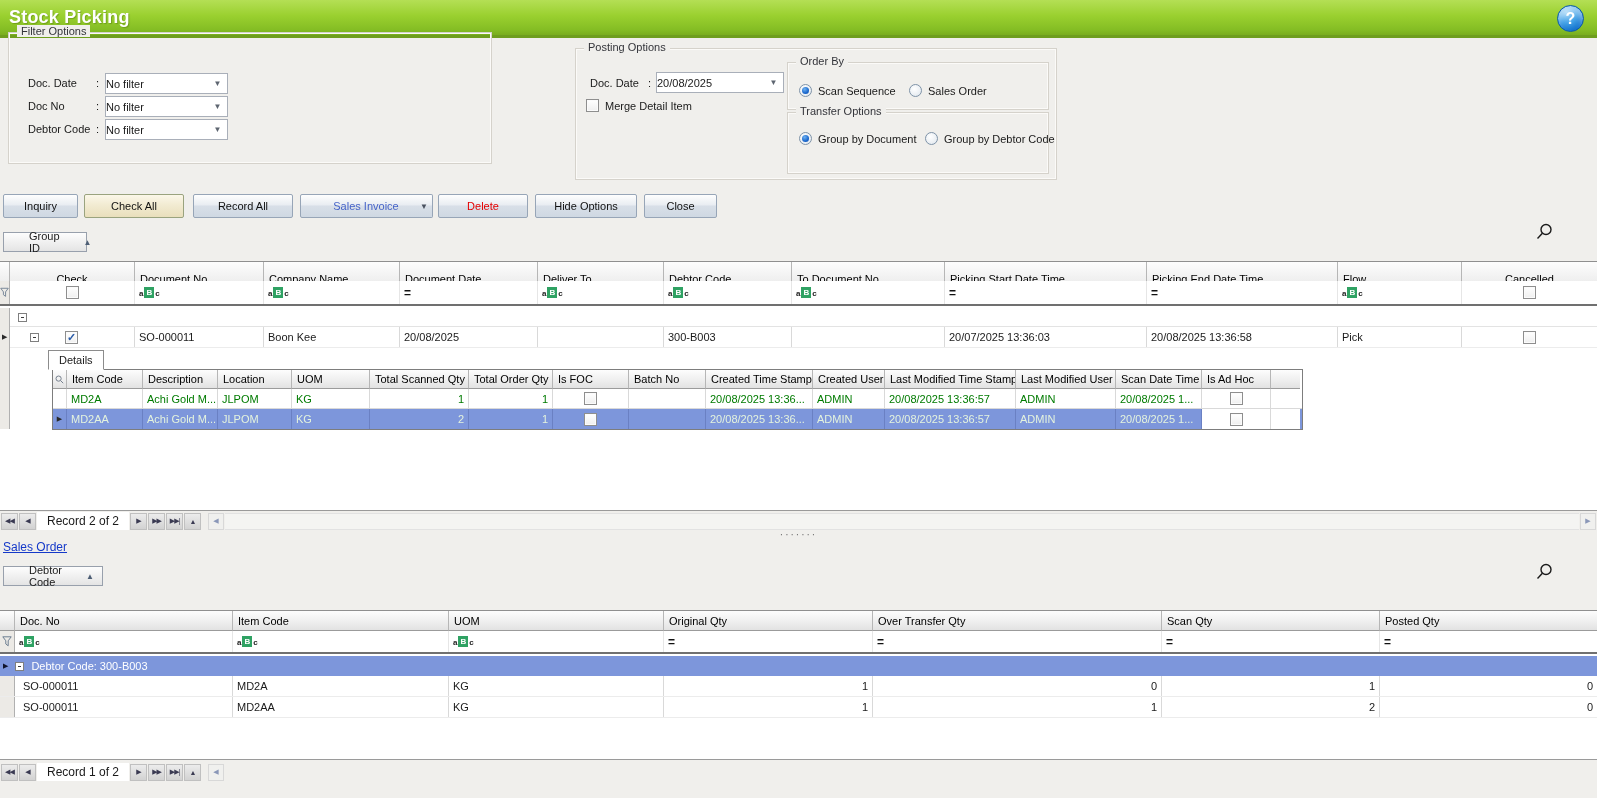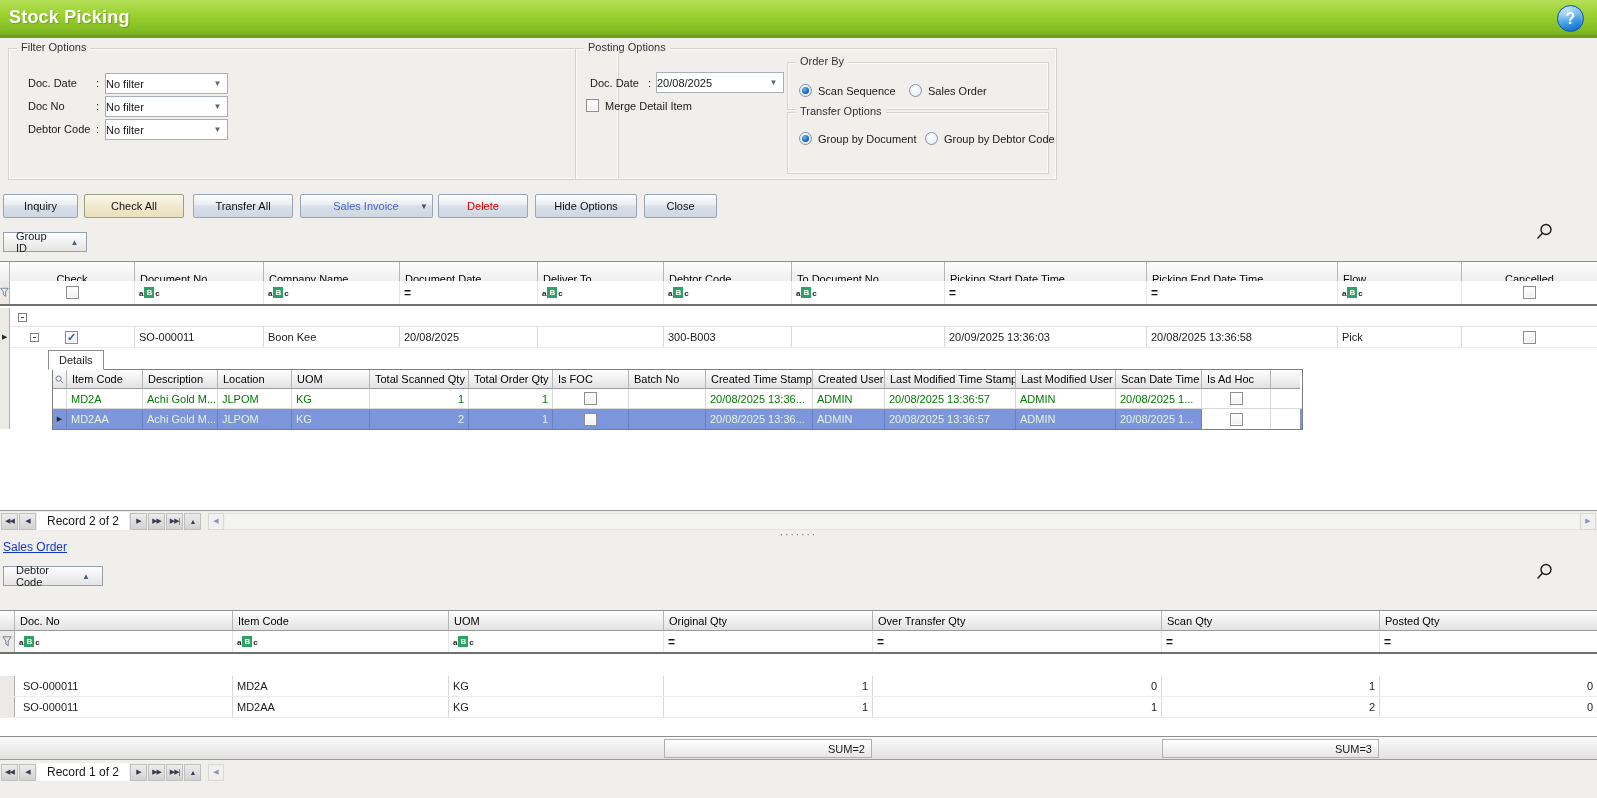--- a/index.html
+++ b/index.html
@@ -67,21 +67,21 @@
   .btn.red-text { color:#e50000; }
   .split-arrow {
     position:absolute; top:194px; height:24px; width:17px; border:1px solid #97a5b7; border-left:none;
     border-radius:0 2px 2px 0; background:linear-gradient(#fefefe,#e9edf2 45%,#d8dfe8 50%,#cfd8e2 100%);
     display:flex; align-items:center; justify-content:center; font-size:8px; color:#4a5260;
   }
   
   .chip {
     position:absolute; height:20px; border:1px solid #98a0ac;
     background:linear-gradient(#fdfdfd,#e4e4e4); display:flex; align-items:center;
-    padding:0 12px; gap:24px; font-size:11px;
+    padding:0 25px; gap:24px; font-size:11px;
   }
   .chip .tri { font-size:8px; color:#4d5e75; }
   
   .mag { position:absolute; }
   
   .grid { position:absolute; background:#fff; border-top:1px solid #8f8f8f; border-bottom:1px solid #9a9a9a; }
   .grow { display:flex; position:absolute; left:0; width:100%; }
   .cell {
     border-right:1px solid #d9d9d9; padding:2px 4px; overflow:hidden; white-space:nowrap;
     flex:0 0 auto; display:flex; align-items:center;
@@ -147,21 +147,21 @@
   .bluerow { background:#7d96db; color:#fff; }
 </style>
 </head>
 <body>
 
 <div class="titlebar">
   <div class="title">Stock Picking</div>
   <div class="help-btn">?</div>
 </div>
 
-<div class="gbox" style="left:8px;top:48px;width:611px;height:132px;">
+<div class="gbox" style="left:8px;top:32px;width:484px;height:132px;">
   <div class="legend">Filter Options</div>
 </div>
 <div class="fieldlabel" style="left:28px;top:77px;">Doc. Date</div>
 <div class="fieldlabel" style="left:96px;top:77px;">:</div>
 <div class="combo" style="left:105px;top:73px;width:123px;">
   <span>No filter</span>
   <span class="arrow">▼</span>
 </div>
 <div class="fieldlabel" style="left:28px;top:100px;">Doc No</div>
 <div class="fieldlabel" style="left:96px;top:100px;">:</div>
@@ -209,21 +209,21 @@
   <span class="radio selected"></span>
   <span>Group by Document</span>
 </div>
 <div class="optrow" style="left:925px;top:132px;">
   <span class="radio"></span>
   <span>Group by Debtor Code</span>
 </div>
 
 <div class="btn" style="left:3px;width:75px;">Inquiry</div>
 <div class="btn focused" style="left:84px;width:100px;">Check All</div>
-<div class="btn" style="left:193px;width:100px;">Transfer All</div>
+<div class="btn" style="left:193px;width:100px;">Record All</div>
 <div class="btn blue-text" style="left:300px;width:132px;">Sales Invoice</div>
 <div class="split-arrow" style="left:416px;">▼</div>
 <div class="btn red-text" style="left:438px;width:90px;">Delete</div>
 <div class="btn" style="left:535px;width:102px;">Hide Options</div>
 <div class="btn" style="left:644px;width:73px;">Close</div>
 
 <div class="chip" style="left:3px;top:232px;width:84px;">
   <span>Group ID</span>
   <span class="tri">▲</span>
 </div>
@@ -325,21 +325,21 @@
     <div class="cell" style="width:125px;">
       <span class="exp" style="margin-left:16px;"></span>
       <span class="checkbox checked" style="margin-left:26px;"></span>
     </div>
     <div class="cell" style="width:129px;">SO-000011</div>
     <div class="cell" style="width:136px;">Boon Kee</div>
     <div class="cell" style="width:138px;">20/08/2025</div>
     <div class="cell" style="width:126px;"></div>
     <div class="cell" style="width:128px;">300-B003</div>
     <div class="cell" style="width:153px;"></div>
-    <div class="cell" style="width:202px;">20/09/2025 13:36:03</div>
+    <div class="cell" style="width:202px;">20/07/2025 13:36:03</div>
     <div class="cell" style="width:191px;">20/08/2025 13:36:58</div>
     <div class="cell" style="width:124px;">Pick</div>
     <div class="cell" style="width:135px;border-right:none;justify-content:center;">
       <span class="checkbox"></span>
     </div>
   </div>
 
   <div class="dtab" style="left:48px;top:88px;">
     <span>Details</span>
   </div>
@@ -492,20 +492,25 @@
         <span class="eq">=</span>
       </div>
     <div class="fcell" style="width:218px;">
         <span class="eq">=</span>
       </div>
     <div class="fcell" style="width:217px;border-right:none;">
         <span class="eq">=</span>
       </div>
   </div>
 
+  <div class="grow bluerow" style="top:45px;height:20px;align-items:center;">
+    <span class="arrow-ind" style="margin-left:3px;color:#10142a;">▶</span>
+    <span class="exp" style="margin-left:7px;"></span>
+    <span style="margin-left:7px;color:#fff;">Debtor Code: 300-B003</span>
+  </div>
 
   <div class="grow" style="top:65px;height:21px;border-bottom:1px solid #ececec;">
     <div class="cell ind" style="width:15px;padding:0;"></div>
     <div class="cell" style="width:218px;padding-left:8px;">SO-000011</div>
     <div class="cell" style="width:216px;">MD2A</div>
     <div class="cell" style="width:215px;">KG</div>
     <div class="cell num" style="width:209px;">1</div>
     <div class="cell num" style="width:289px;">0</div>
     <div class="cell num" style="width:218px;">1</div>
     <div class="cell num" style="width:217px;border-right:none;">0</div>
@@ -515,24 +520,20 @@
     <div class="cell ind" style="width:15px;padding:0;"></div>
     <div class="cell" style="width:218px;padding-left:8px;">SO-000011</div>
     <div class="cell" style="width:216px;">MD2AA</div>
     <div class="cell" style="width:215px;">KG</div>
     <div class="cell num" style="width:209px;">1</div>
     <div class="cell num" style="width:289px;">1</div>
     <div class="cell num" style="width:218px;">2</div>
     <div class="cell num" style="width:217px;border-right:none;">0</div>
   </div>
 
-  <div class="gfooter">
-    <div class="sumbox" style="left:664px;width:208px;">SUM=2</div>
-    <div class="sumbox" style="left:1162px;width:217px;">SUM=3</div>
-  </div>
 </div>
 
 <div class="nav" style="left:1px;top:763px;width:600px;">
   <div class="navbtn">◀◀</div>
   <div class="navbtn">◀</div>
   <div class="navlabel">Record 1 of 2</div>
   <div class="navbtn">▶</div>
   <div class="navbtn">▶▶</div>
   <div class="navbtn">▶▶|</div>
   <div class="navbtn">▲</div>

